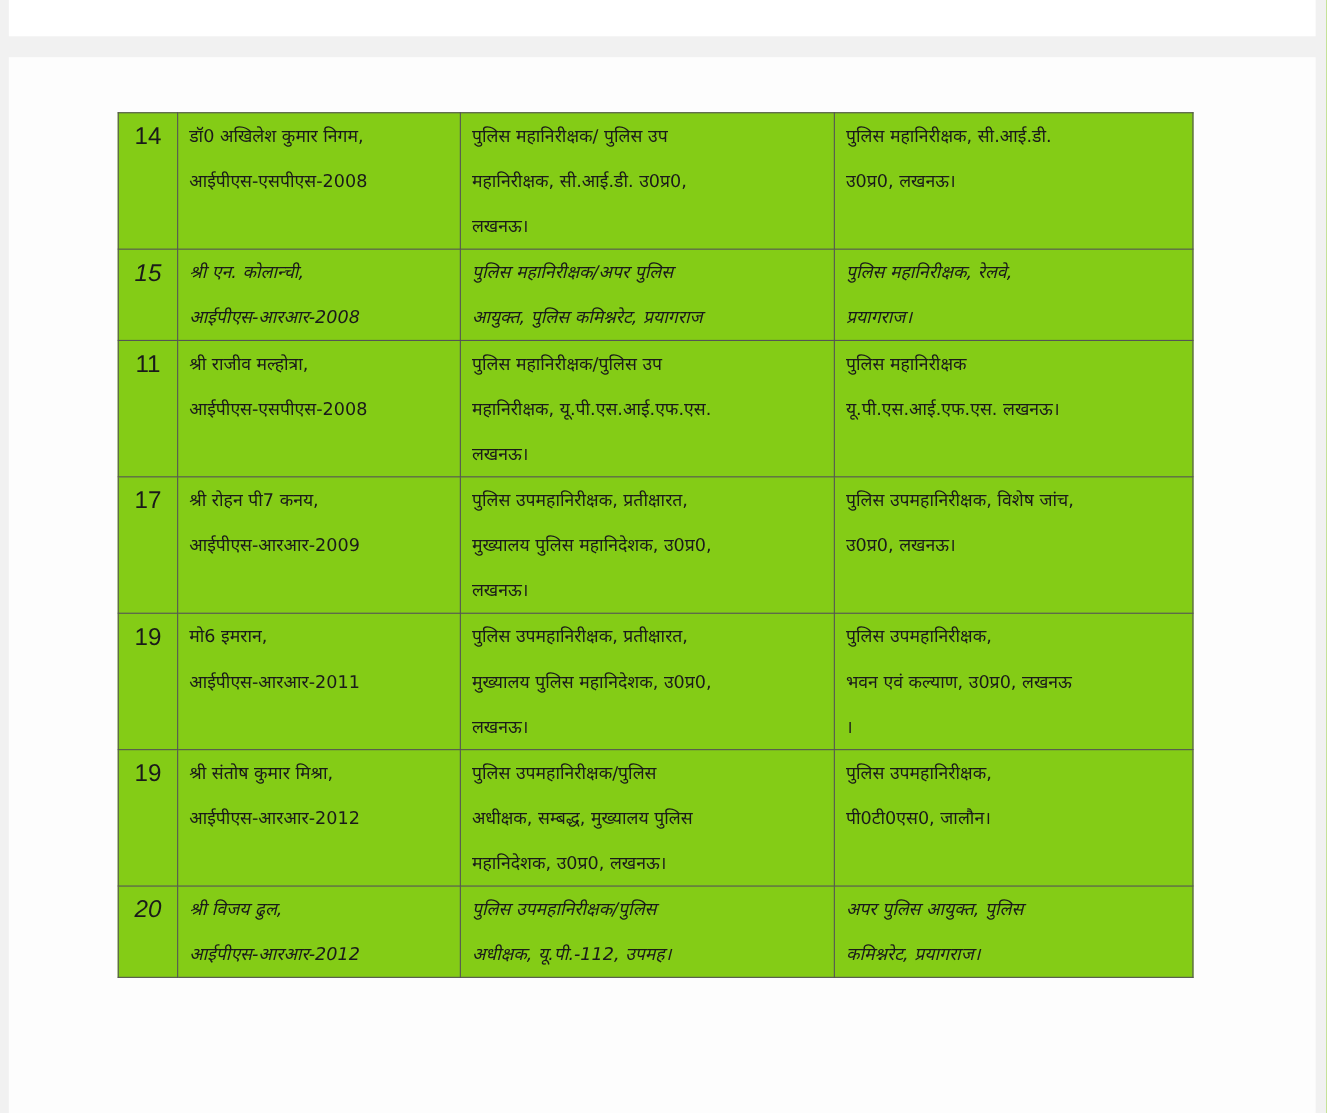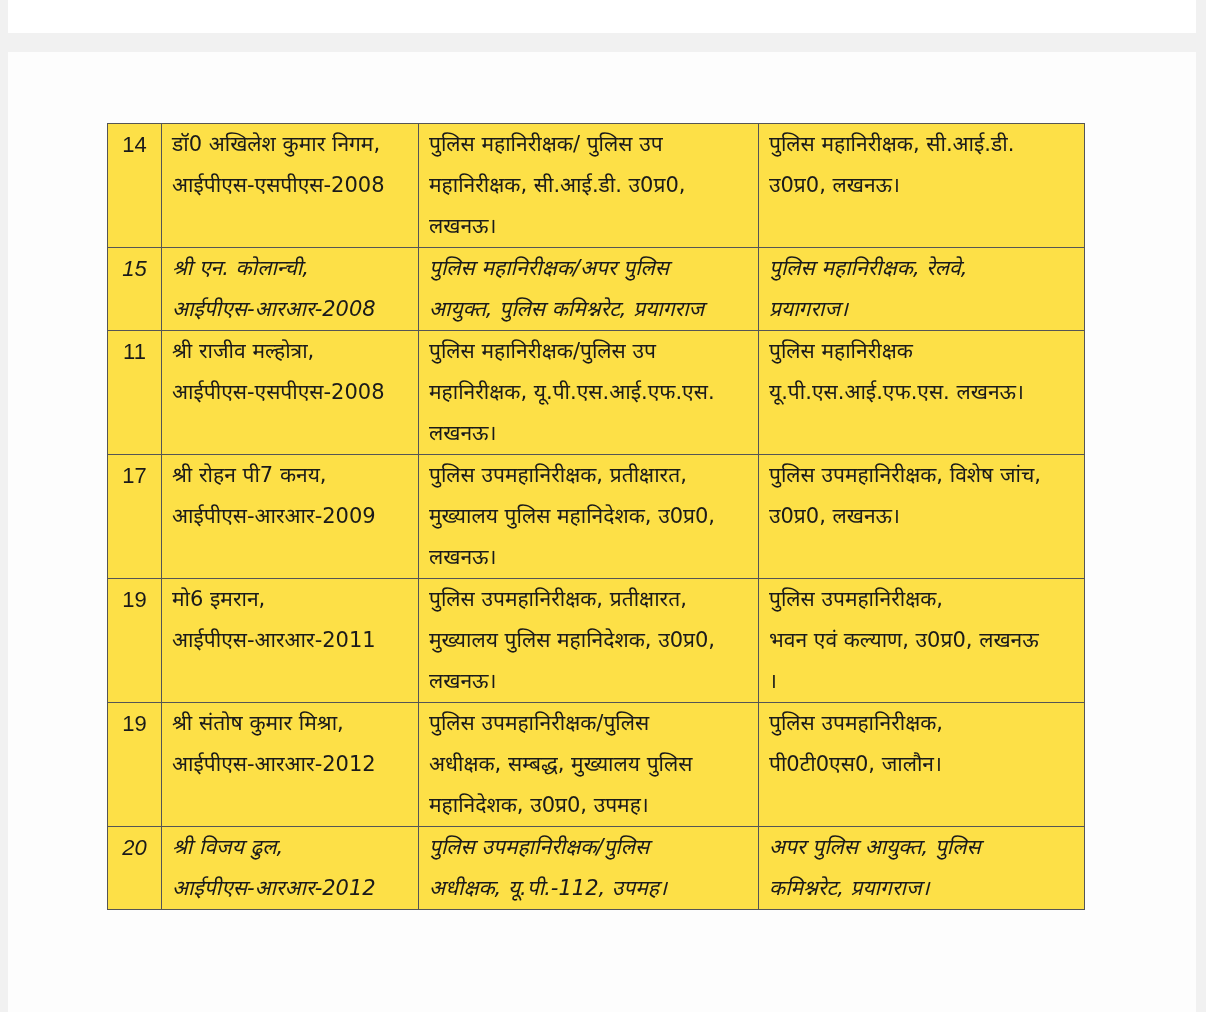--- a/index.html
+++ b/index.html
@@ -26,32 +26,32 @@
       position: absolute;
       left: 8px;
       top: 52px;
       width: 1188px;
       height: 960px;
       background: #fdfdfd;
     }
     table.transfer-table {
       position: absolute;
       left: 107px;
-      top: 123px;
+      top: 102px;
       width: 977px;
       border-collapse: collapse;
       table-layout: fixed;
-      background: #fde047;
+      background: #84cc16;
       color: #1a1a1a;
     }
     table.transfer-table td {
       border: 1.5px solid #555555;
       vertical-align: top;
       padding: 0 8px 0 10px;
-      font-size: 21px;
+      font-size: 16px;
       line-height: 41px;
       white-space: normal;
     }
     col.c-num { width: 54px; }
     col.c-name { width: 257px; }
     col.c-from { width: 340px; }
     col.c-to { width: 326px; }
     td.num {
       text-align: center;
       padding: 0 !important;
@@ -166,21 +166,21 @@
 
     <tr class="r3">
       <td class="num">19</td>
       <td>
         <span class="line">श्री संतोष कुमार मिश्रा,</span>
         <span class="line">आईपीएस-आरआर-2012</span>
       </td>
       <td>
         <span class="line">पुलिस उपमहानिरीक्षक/पुलिस</span>
         <span class="line">अधीक्षक, सम्बद्ध, मुख्यालय पुलिस</span>
-        <span class="line">महानिदेशक, उ0प्र0, उपमह।</span>
+        <span class="line">महानिदेशक, उ0प्र0, लखनऊ।</span>
       </td>
       <td>
         <span class="line">पुलिस उपमहानिरीक्षक,</span>
         <span class="line">पी0टी0एस0, जालौन।</span>
       </td>
     </tr>
 
     <tr class="r2">
       <td class="num">20</td>
       <td>

